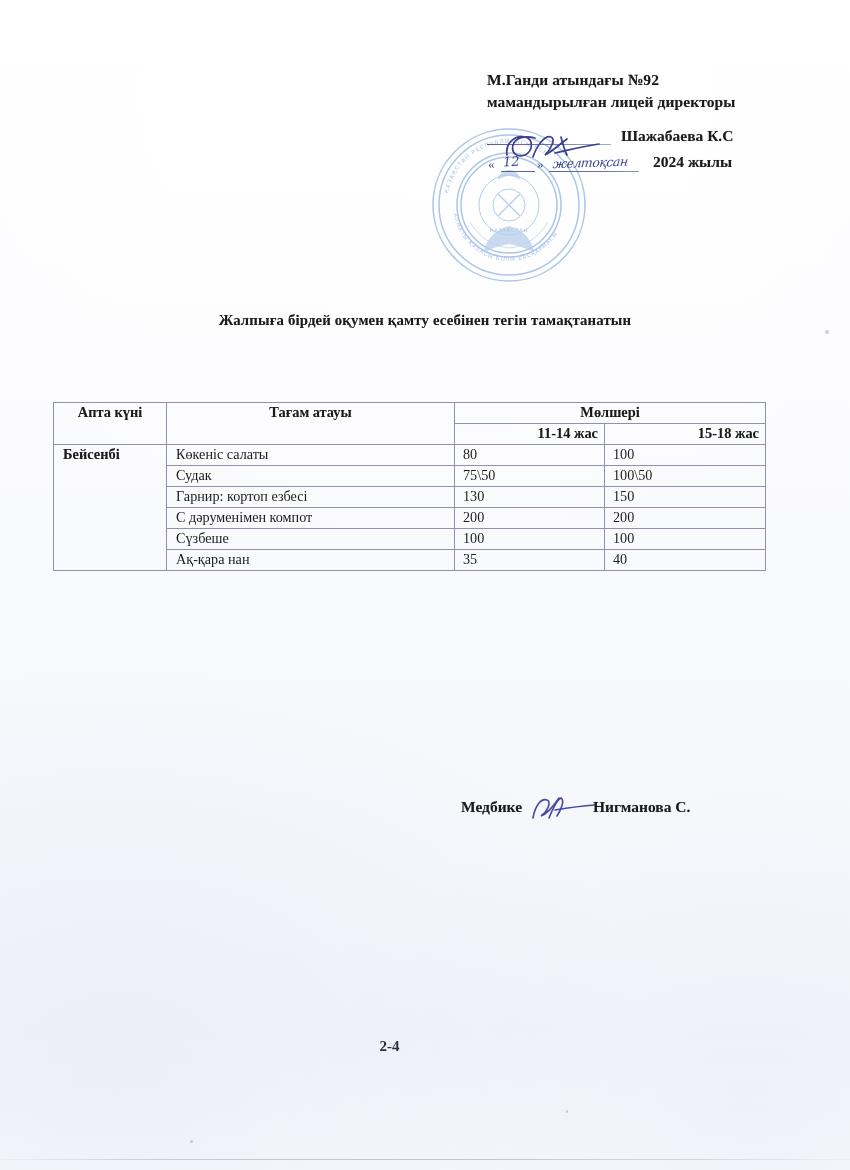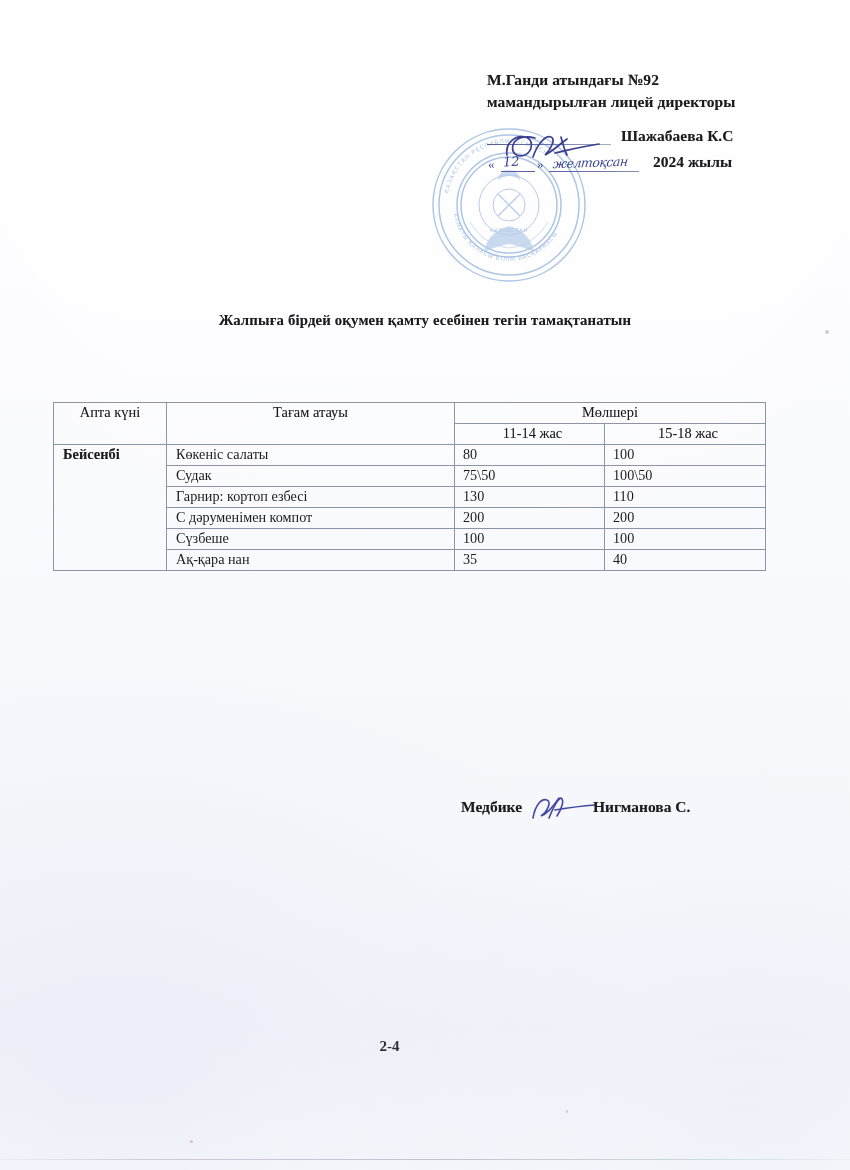--- a/index.html
+++ b/index.html
@@ -199,27 +199,27 @@
     font-size: 14px;
   }
   .menu-table td, .menu-table th {
     border: 1px solid #8d93a8;
     padding: 1px 6px;
     vertical-align: top;
     height: 21px;
     box-sizing: border-box;
   }
   .menu-table th {
-    font-weight: normal;
+    font-weight: bold;
     text-align: center;
     font-size: 14.4px;
     text-shadow: 0 0 0.5px rgba(40,40,60,0.3);
   }
   th.sub-age {
-    text-align: center;
+    text-align: right;
     padding-left: 12px;
   }
   td.dayname {
     font-weight: bold;
     font-size: 14.4px;
     padding-left: 9px;
     text-shadow: 0 0 0.5px rgba(40,40,60,0.3);
   }
   td.dish {
     padding-left: 9px;
@@ -378,21 +378,21 @@
         <td class="amount">100</td>
       </tr>
       <tr>
         <td class="dish">Судак</td>
         <td class="amount">75\50</td>
         <td class="amount">100\50</td>
       </tr>
       <tr>
         <td class="dish">Гарнир: кортоп езбесі</td>
         <td class="amount">130</td>
-        <td class="amount">110</td>
+        <td class="amount">150</td>
       </tr>
       <tr>
         <td class="dish">С дәруменімен компот</td>
         <td class="amount">200</td>
         <td class="amount">200</td>
       </tr>
       <tr>
         <td class="dish">Сүзбеше</td>
         <td class="amount">100</td>
         <td class="amount">100</td>

